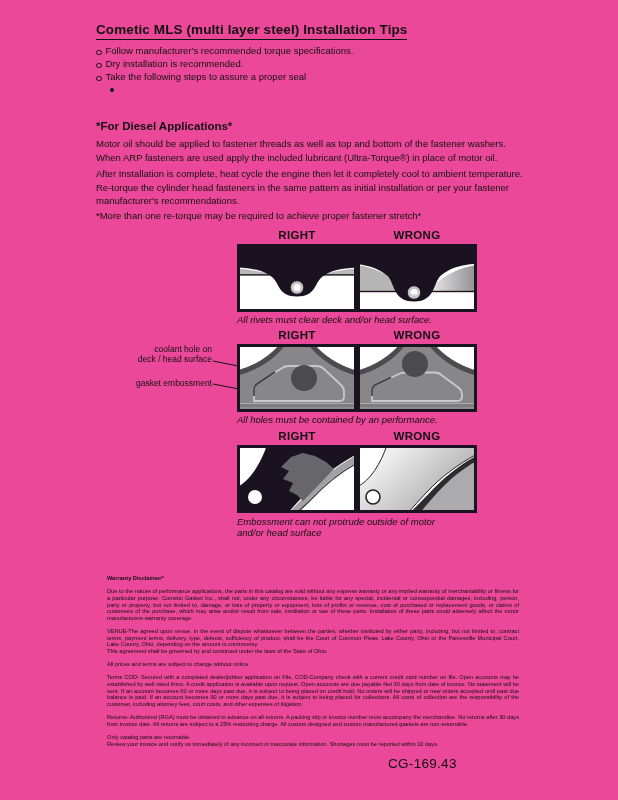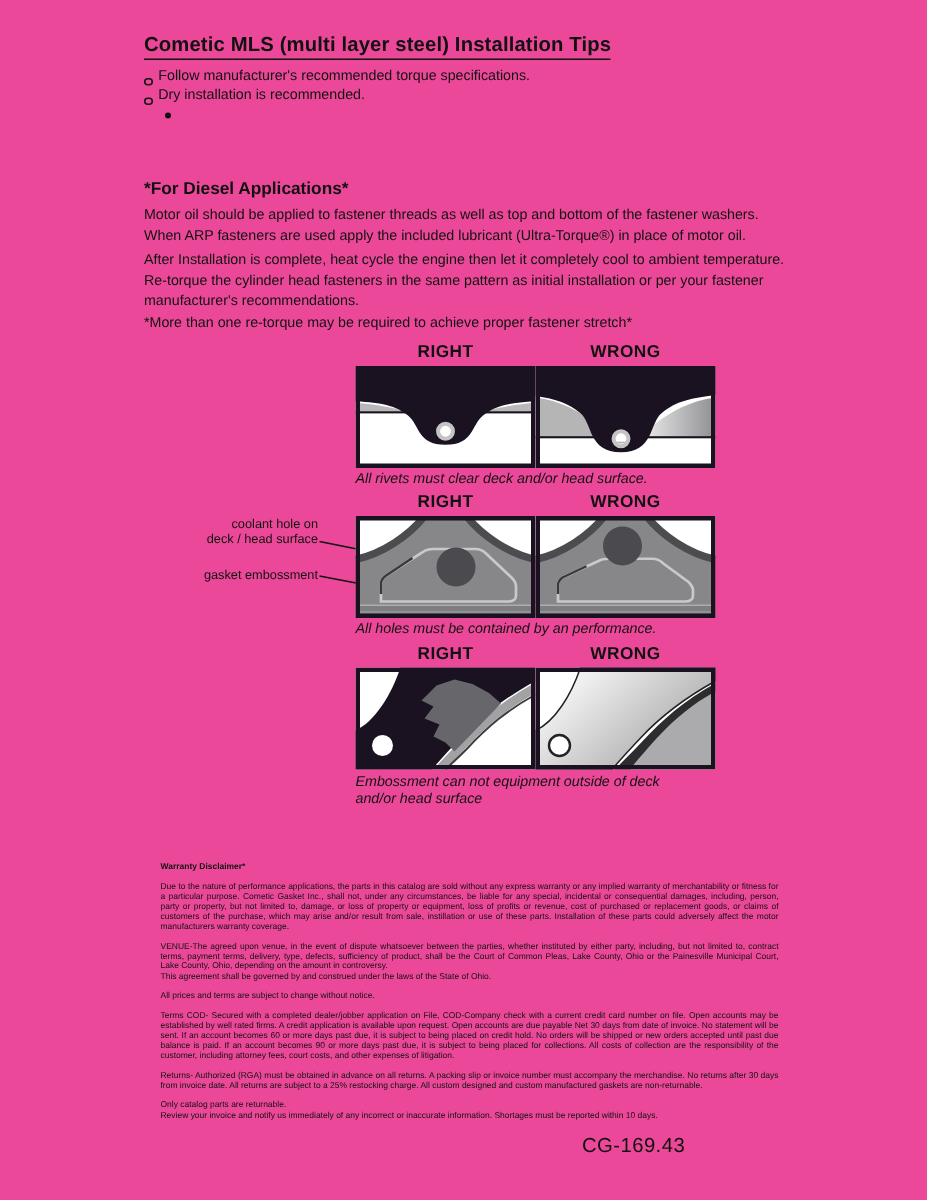--- a/index.html
+++ b/index.html
@@ -3,21 +3,21 @@
 <meta charset="utf-8">
 <style>
   html,body{margin:0;padding:0;background:#ffffff;}
   .page{position:relative;width:618px;height:800px;background:#ec4899;overflow:hidden;
         font-family:"Liberation Sans", sans-serif;color:#111;}
 
   .title{position:absolute;left:96px;top:22px;font-size:13.5px;font-weight:bold;
          border-bottom:1.5px solid #111;padding-bottom:2px;letter-spacing:.1px;}
 
   .bullets{position:absolute;left:96px;top:44px;width:440px;font-size:9.5px;line-height:13px;}
-  .b-item{display:flex;align-items:flex-end;}
+  .b-item{display:flex;align-items:center;}
   .b-item .dot{flex:0 0 auto;width:3.5px;height:3.5px;border:1px solid #111;border-radius:50%;
                margin:4px 4px 0 0;}
   .sb-item{display:flex;align-items:flex-start;margin-left:14px;}
   .sb-item .dot{flex:0 0 auto;width:4px;height:4px;background:#111;border-radius:50%;
                 margin:4.5px 3px 0 0;}
 
   .diesel-h{position:absolute;left:96px;top:120px;font-size:11.5px;font-weight:bold;}
   .para{position:absolute;left:96px;width:436px;font-size:9.5px;line-height:13.5px;}
   .p1{top:137px;} .p2{top:167px;} .p3{top:209px;}
 
@@ -51,20 +51,24 @@
   <div class="title">Cometic MLS (multi layer steel) Installation Tips</div>
 
   <div class="bullets">
     <div class="b-item">
         <span class="dot"></span>
         <span>Follow manufacturer's recommended torque specifications.</span>
       </div>
     <div class="b-item">
         <span class="dot"></span>
         <span>Dry installation is recommended.</span>
+      </div>
+    <div class="b-item">
+        <span class="dot"></span>
+        <span>Take the following steps to assure a proper seal</span>
       </div>
     <div class="sb-item">
         <span class="dot"></span>
       </div>
   </div>
 
   <div class="diesel-h">*For Diesel Applications*</div>
   <div class="para p1">Motor oil should be applied to fastener threads as well as top and bottom of the fastener washers. When ARP fasteners are used apply the included lubricant (Ultra-Torque®) in place of motor oil.</div>
   <div class="para p2">After Installation is complete, heat cycle the engine then let it completely cool to ambient temperature. Re-torque the cylinder head fasteners in the same pattern as initial installation or per your fastener manufacturer's recommendations.</div>
   <div class="para p3">*More than one re-torque may be required to achieve proper fastener stretch*</div>
@@ -178,21 +182,21 @@
         </defs>
         <rect width="120" height="68" fill="#fff"></rect>
         <path d="M120,16 C98,27 85,40 71,55 L60,68 L120,68 Z" fill="#ababad"></path>
         <path d="M30,0 H120 V9 C100,20 84,32 70,47 C62,55.5 56,62 51,68 L0,68 L0,42 C13,36 24,18 30,0 Z" fill="url(#gb3)" stroke="#222" stroke-width="1"></path>
         <path d="M120,10.5 C99,22 85,34.5 71,49.5 C64,57 58,62.5 53,68 L63,68 C67,62.5 73,56 80,48 C93,34 105,24 120,16 Z" fill="#2d2d2f"></path>
         <circle cx="16" cy="52" r="7" fill="#fff" stroke="#222" stroke-width="1.6"></circle>
         <rect x="1.5" y="1.5" width="117" height="65" fill="none" stroke="#1a1220" stroke-width="3"></rect>
       </svg>
     </div>
   </div>
-  <div class="caption c3">Embossment can not equipment outside of deck and/or head surface</div>
+  <div class="caption c3">Embossment can not protrude outside of motor and/or head surface</div>
 
   <div class="disc">
     <div class="disc-h">Warranty Disclaimer*</div>
     <p>Due to the nature of performance applications, the parts in this catalog are sold without any express warranty or any implied warranty of merchantability or fitness for a particular purpose.  Cometic Gasket Inc., shall not, under any circumstances, be liable for any special, incidental or consequential damages, including, person, party or property, but not limited to, damage, or loss of property or equipment, loss of profits or revenue, cost of purchased or replacement goods, or claims of customers of the purchase, which may arise and/or result from sale, instillation or use of these parts.  Installation of these parts could adversely affect the motor manufacturers warranty coverage.</p>
     <p class="tight">VENUE-The agreed upon venue, in the event of dispute whatsoever between the parties, whether instituted by either party, including, but not limited to, contract terms, payment terms, delivery, type, defects, sufficiency of product, shall be the Court of Common Pleas, Lake County, Ohio or the Painesville Municipal Court, Lake County, Ohio, depending on the amount in controversy.</p>
     <p>This agreement shall be governed by and construed under the laws of the State of Ohio.</p>
     <p>All prices and terms are subject to change without notice.</p>
     <p>Terms COD- Secured with a completed dealer/jobber application on File, COD-Company check with a current credit card number on file.  Open accounts may be established by well rated firms.  A credit application is available upon request.  Open accounts are due payable Net 30 days from date of invoice.  No statement will be sent.  If an account becomes 60 or more days past due, it is subject to being placed on credit hold.  No orders will be shipped or new orders accepted until past due balance is paid.  If an account becomes 90 or more days past due, it is subject to being placed for collections.  All costs of collection are the responsibility of the customer, including attorney fees, court costs, and other expenses of litigation.</p>
     <p>Returns- Authorized (RGA) must be obtained in advance on all returns.  A packing slip or invoice number must accompany the merchandise.  No returns after 30 days from invoice date.  All returns are subject to a 25% restocking charge.  All custom designed and custom manufactured gaskets are non-returnable.</p>
     <p class="tight">Only catalog parts are returnable.</p>

